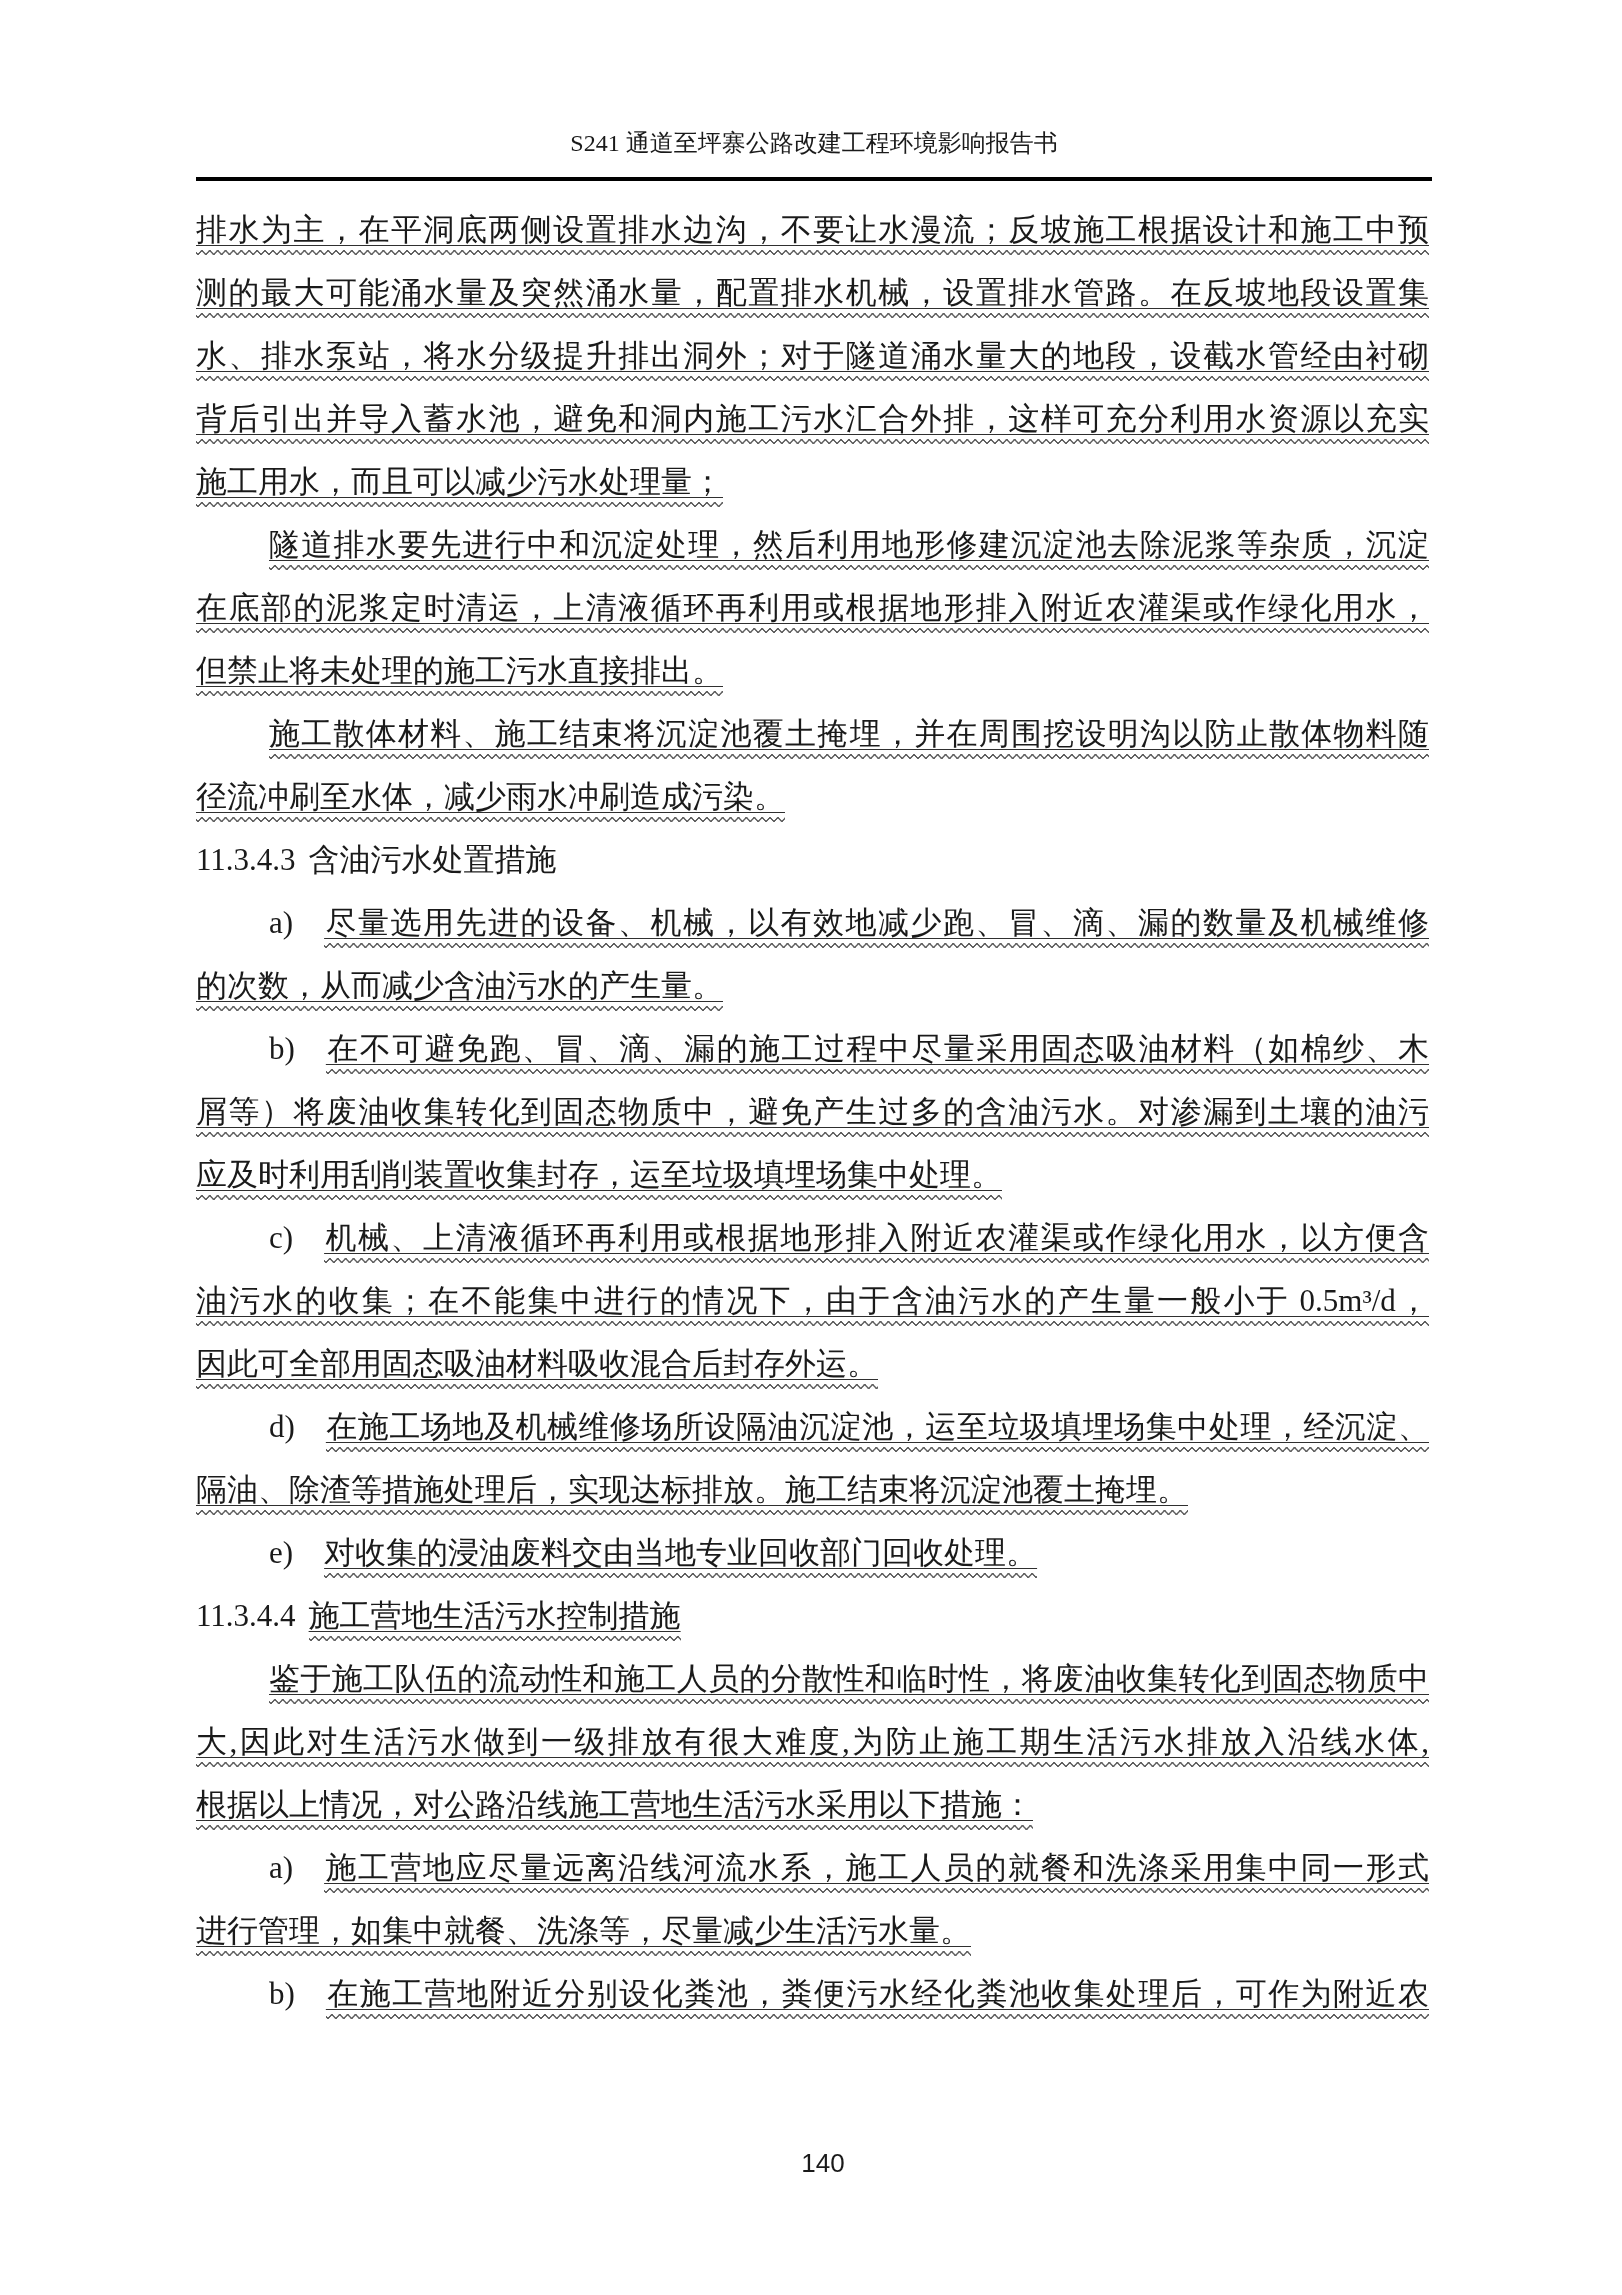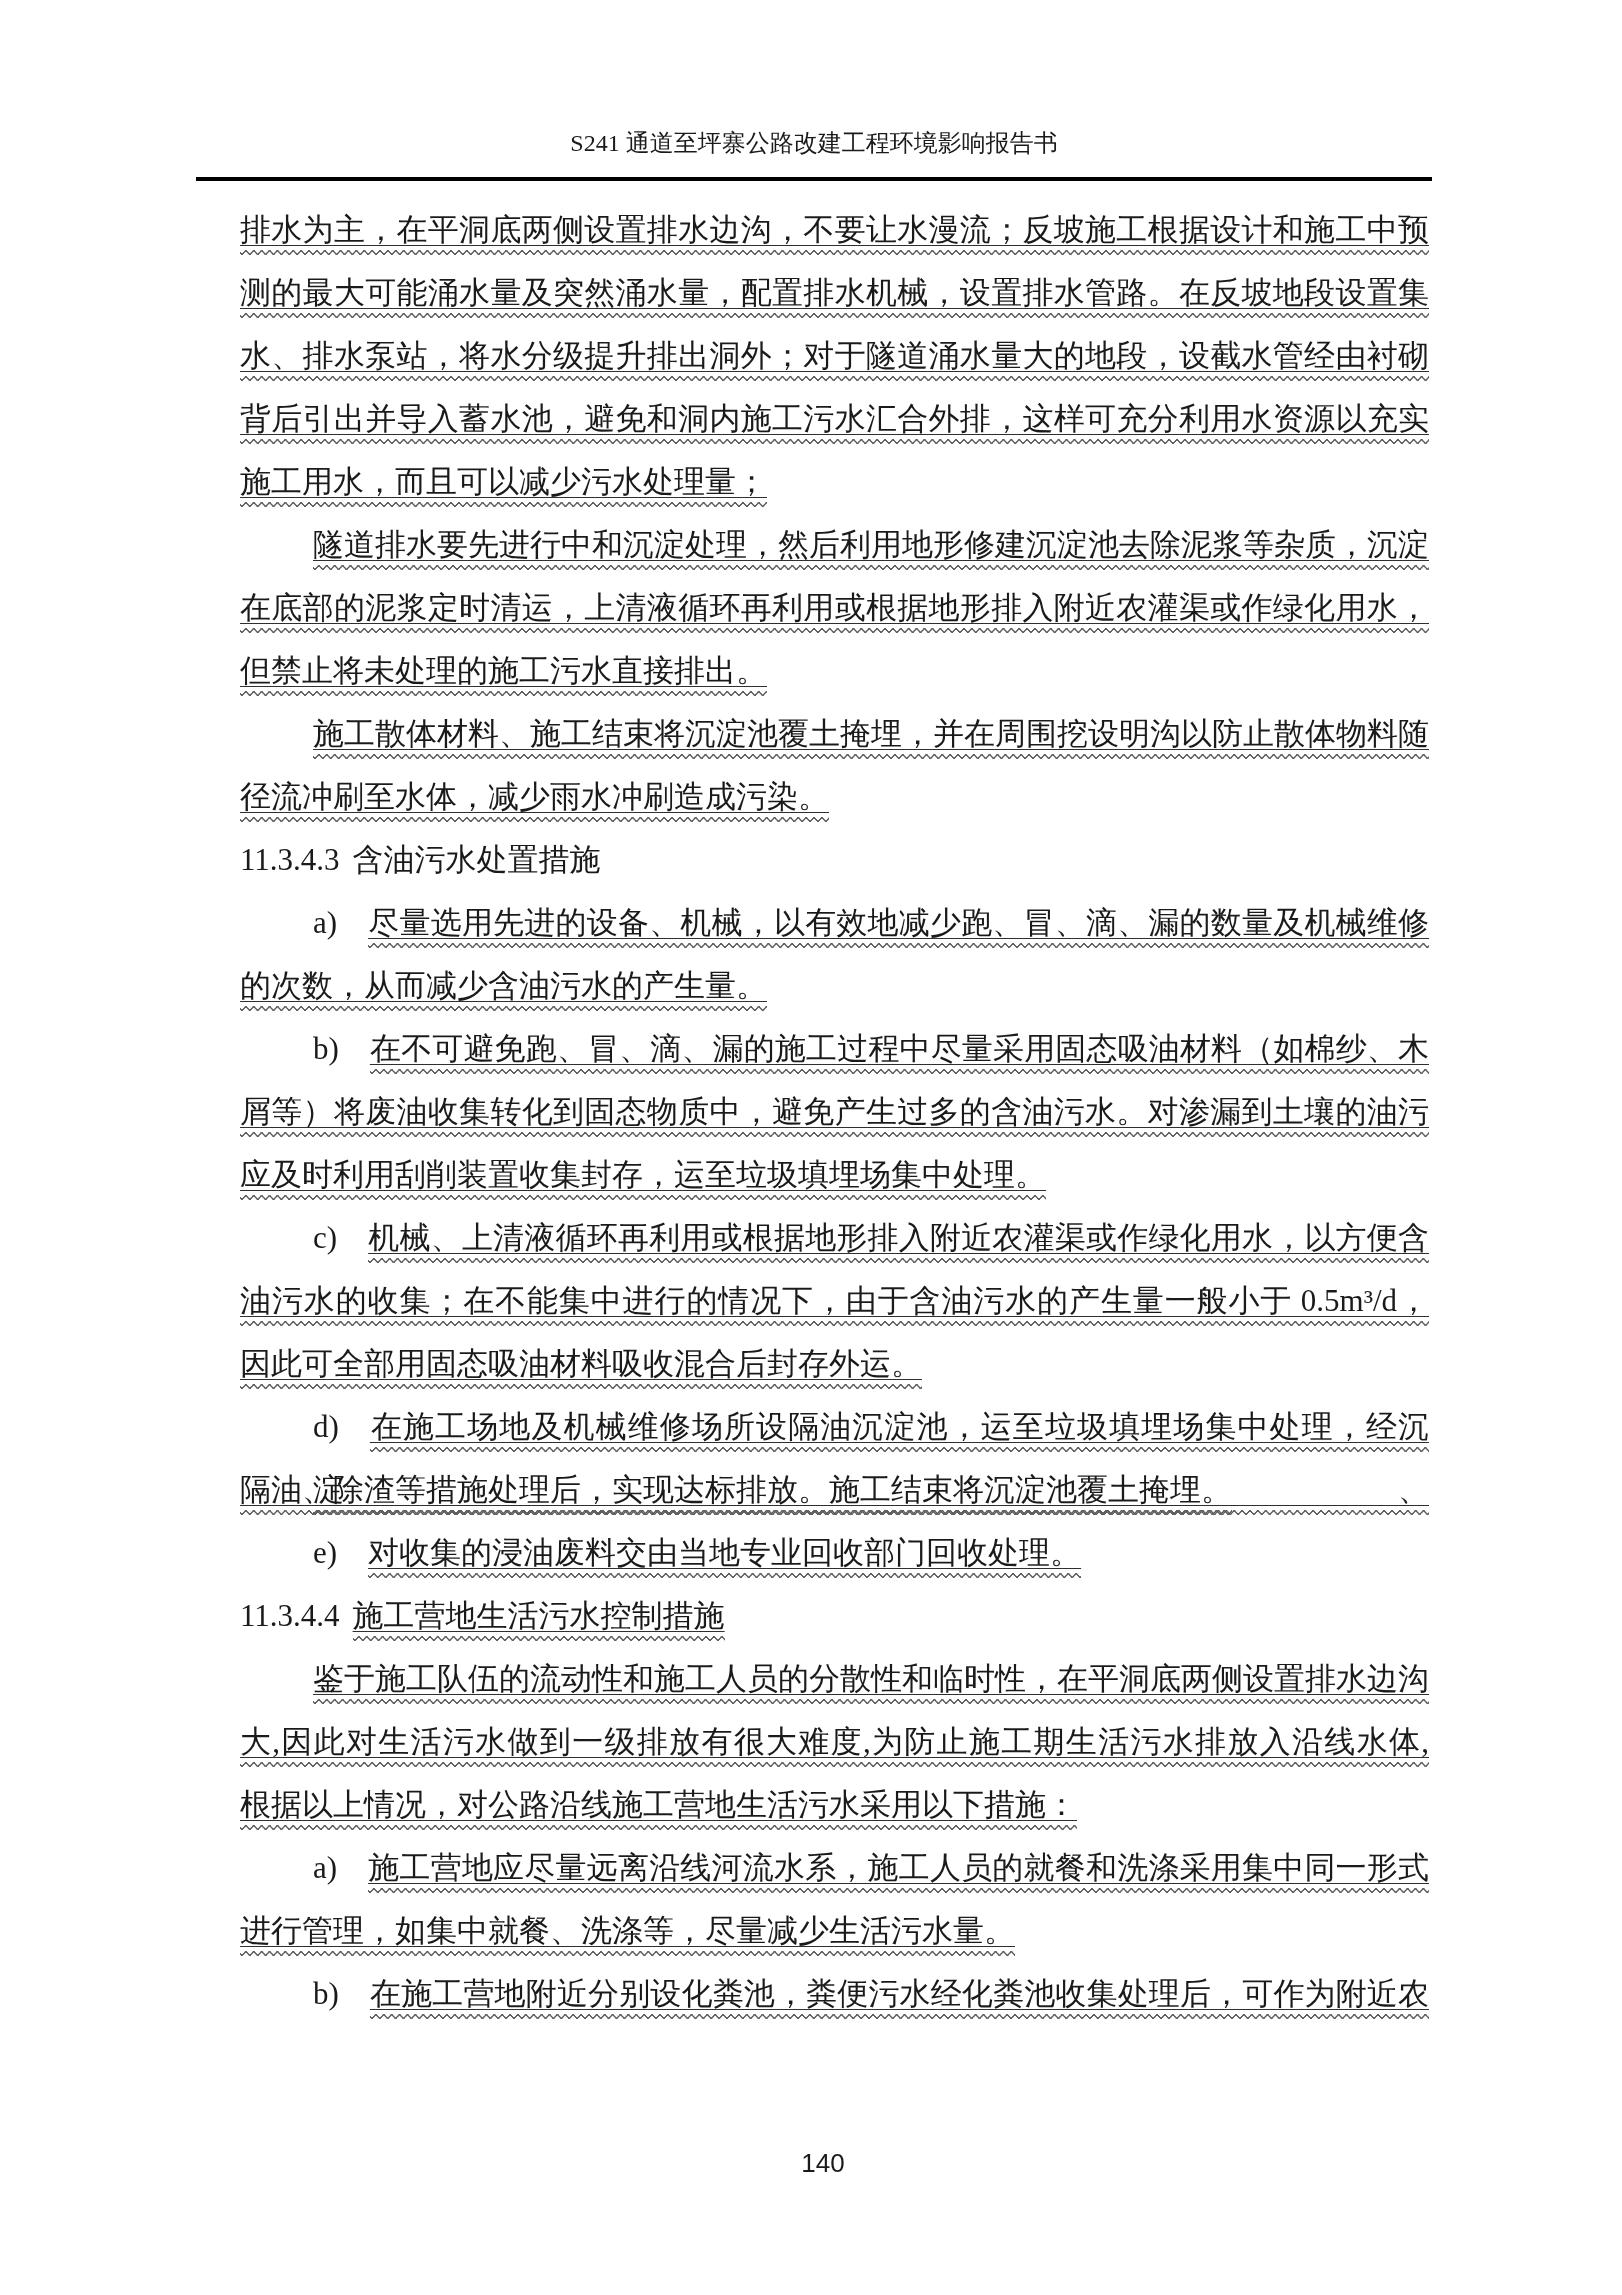--- a/index.html
+++ b/index.html
@@ -11,21 +11,21 @@
   .page-header{
     position:absolute;top:128px;left:196px;width:1236px;
     text-align:center;font-size:24px;line-height:31px;
     padding-bottom:18.3px;border-bottom:4.6px solid #000000;
   }
   .doc-body{
     position:absolute;top:198px;left:196px;width:1233px;
     font-size:31px;
   }
   .line{
-    height:63px;line-height:63px;text-align:justify;overflow:visible;margin-left:44px;
+    height:63px;line-height:63px;text-align:justify;overflow:visible;
   }
   .line.full{text-align-last:justify;}
   .line.para{text-indent:73px;}
   .line.list{padding-left:73px;}
   .marker{margin-right:31px;}
   .htitle{margin-left:13px;}
   
   .u{
     text-decoration:underline;
     text-decoration-thickness:1.3px;
@@ -72,21 +72,21 @@
     <div class="line full list"><span class="marker">b)</span><span class="u">在不可避免跑、冒、滴、漏的施工过程中尽量采用固态吸油材料（如棉纱、木</span></div>
     <div class="line full"><span class="u">屑等）将废油收集转化到固态物质中，避免产生过多的含油污水。对渗漏到土壤的油污</span></div>
     <div class="line"><span class="u">应及时利用刮削装置收集封存，运至垃圾填埋场集中处理。</span></div>
     <div class="line full list"><span class="marker">c)</span><span class="u">机械、上清液循环再利用或根据地形排入附近农灌渠或作绿化用水，以方便含</span></div>
     <div class="line full"><span class="u">油污水的收集；在不能集中进行的情况下，由于含油污水的产生量一般小于 0.5m³/d，</span></div>
     <div class="line"><span class="u">因此可全部用固态吸油材料吸收混合后封存外运。</span></div>
     <div class="line full list"><span class="marker">d)</span><span class="u">在施工场地及机械维修场所设隔油沉淀池，运至垃圾填埋场集中处理，经沉淀、</span></div>
     <div class="line"><span class="u">隔油、除渣等措施处理后，实现达标排放。施工结束将沉淀池覆土掩埋。</span></div>
     <div class="line list"><span class="marker">e)</span><span class="u">对收集的浸油废料交由当地专业回收部门回收处理。</span></div>
     <div class="line heading"><span>11.3.4.4</span><span class="htitle u">施工营地生活污水控制措施</span></div>
-    <div class="line full para"><span class="u">鉴于施工队伍的流动性和施工人员的分散性和临时性，在平洞底两侧设置排水边沟</span></div>
+    <div class="line full para"><span class="u">鉴于施工队伍的流动性和施工人员的分散性和临时性，将废油收集转化到固态物质中</span></div>
     <div class="line full"><span class="u">大,因此对生活污水做到一级排放有很大难度,为防止施工期生活污水排放入沿线水体,</span></div>
     <div class="line"><span class="u">根据以上情况，对公路沿线施工营地生活污水采用以下措施：</span></div>
     <div class="line full list"><span class="marker">a)</span><span class="u">施工营地应尽量远离沿线河流水系，施工人员的就餐和洗涤采用集中同一形式</span></div>
     <div class="line"><span class="u">进行管理，如集中就餐、洗涤等，尽量减少生活污水量。</span></div>
     <div class="line full list"><span class="marker">b)</span><span class="u">在施工营地附近分别设化粪池，粪便污水经化粪池收集处理后，可作为附近农</span></div>
   </div>
 
 <div class="page-footer">
   <span>140</span>
 </div>

